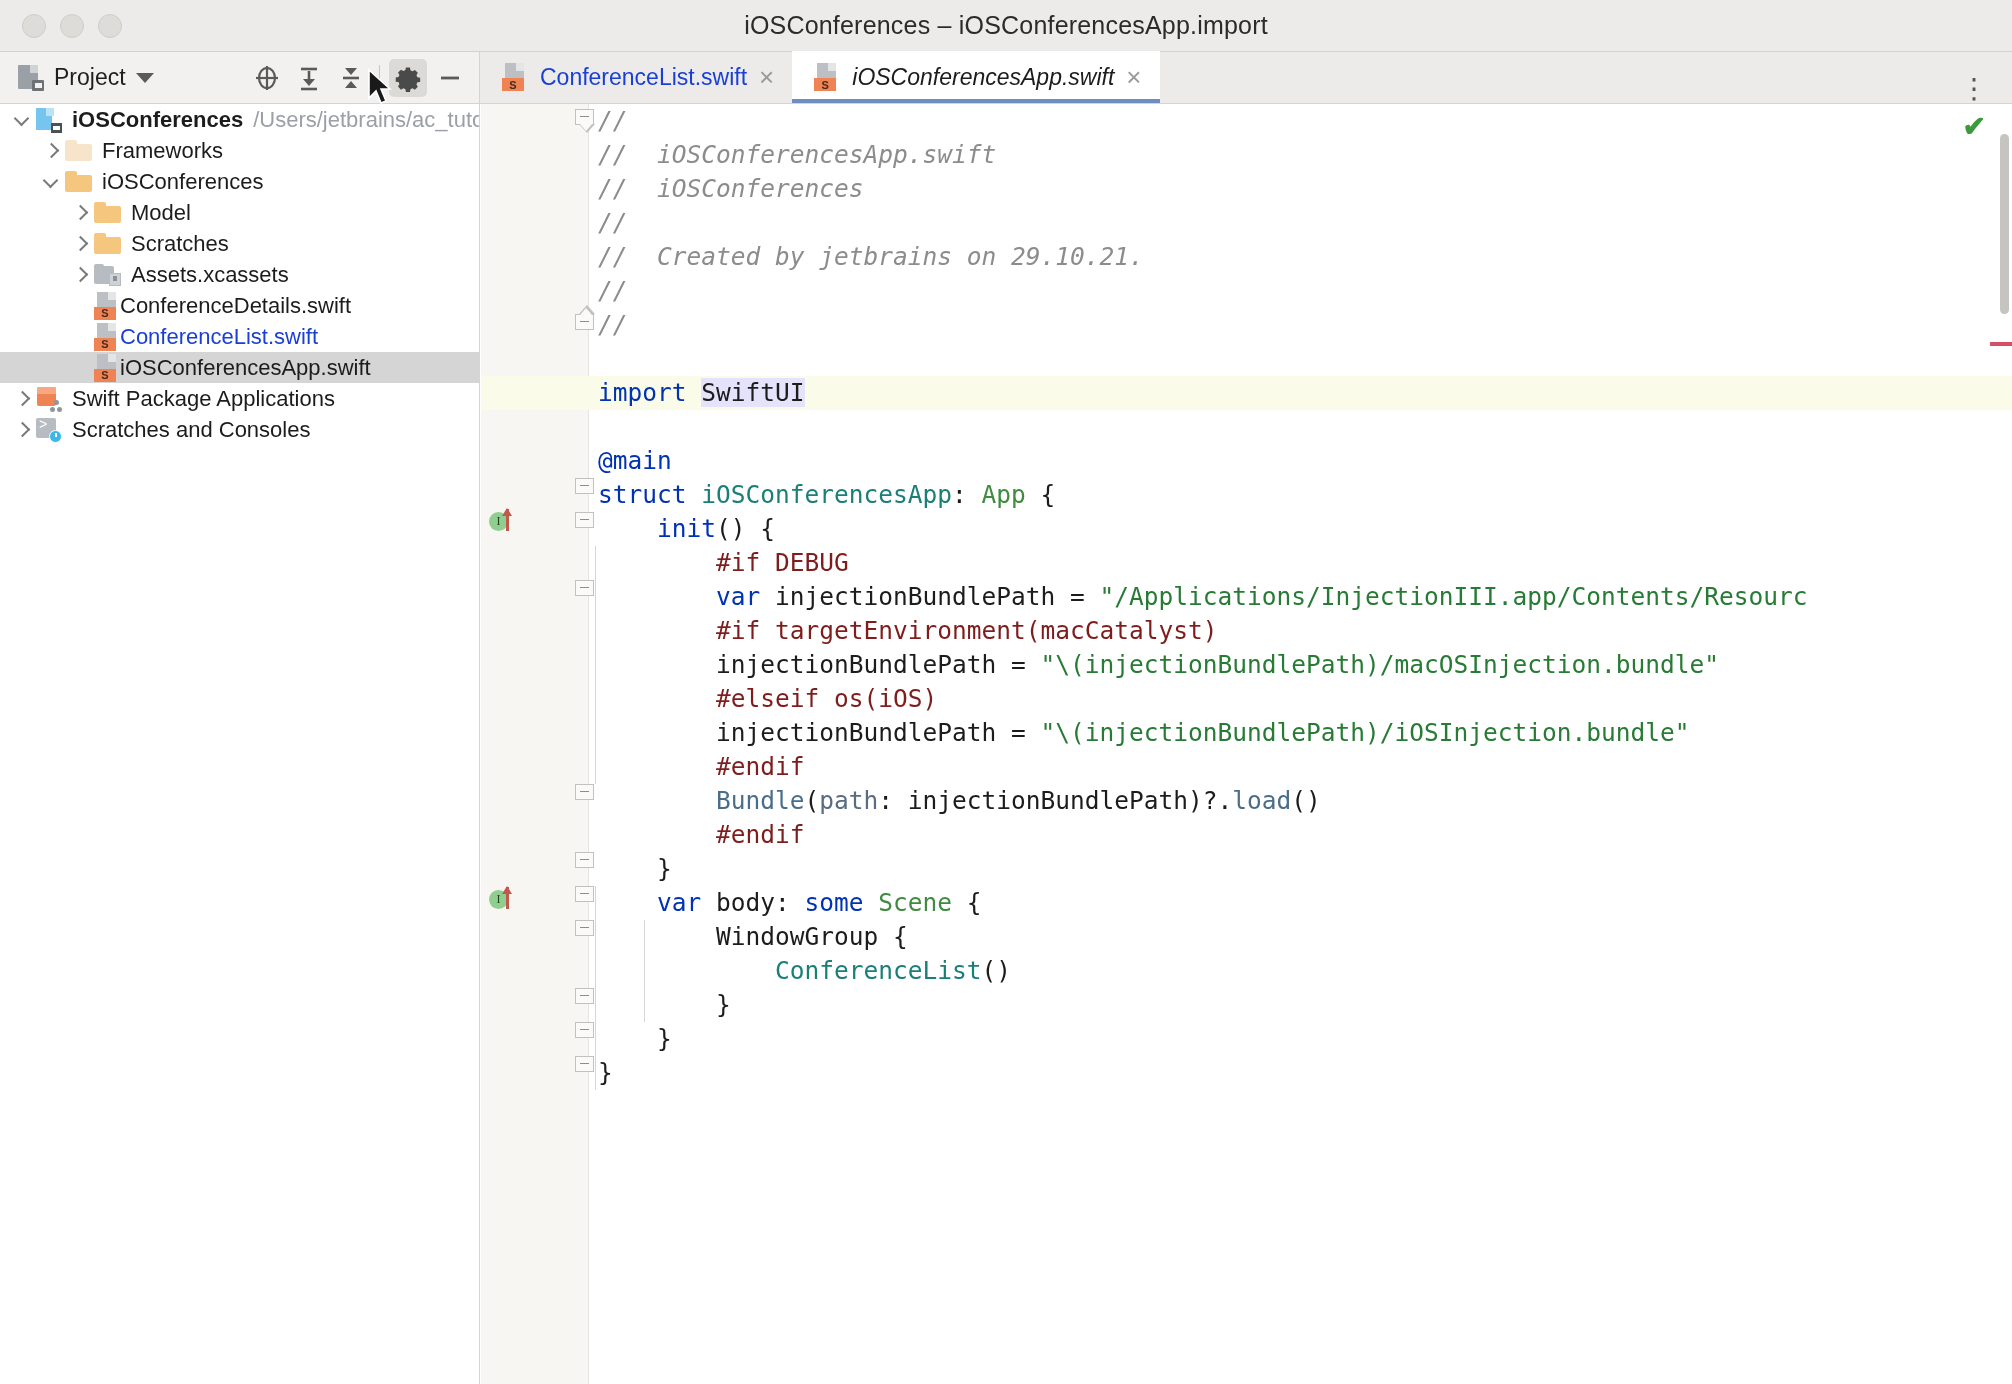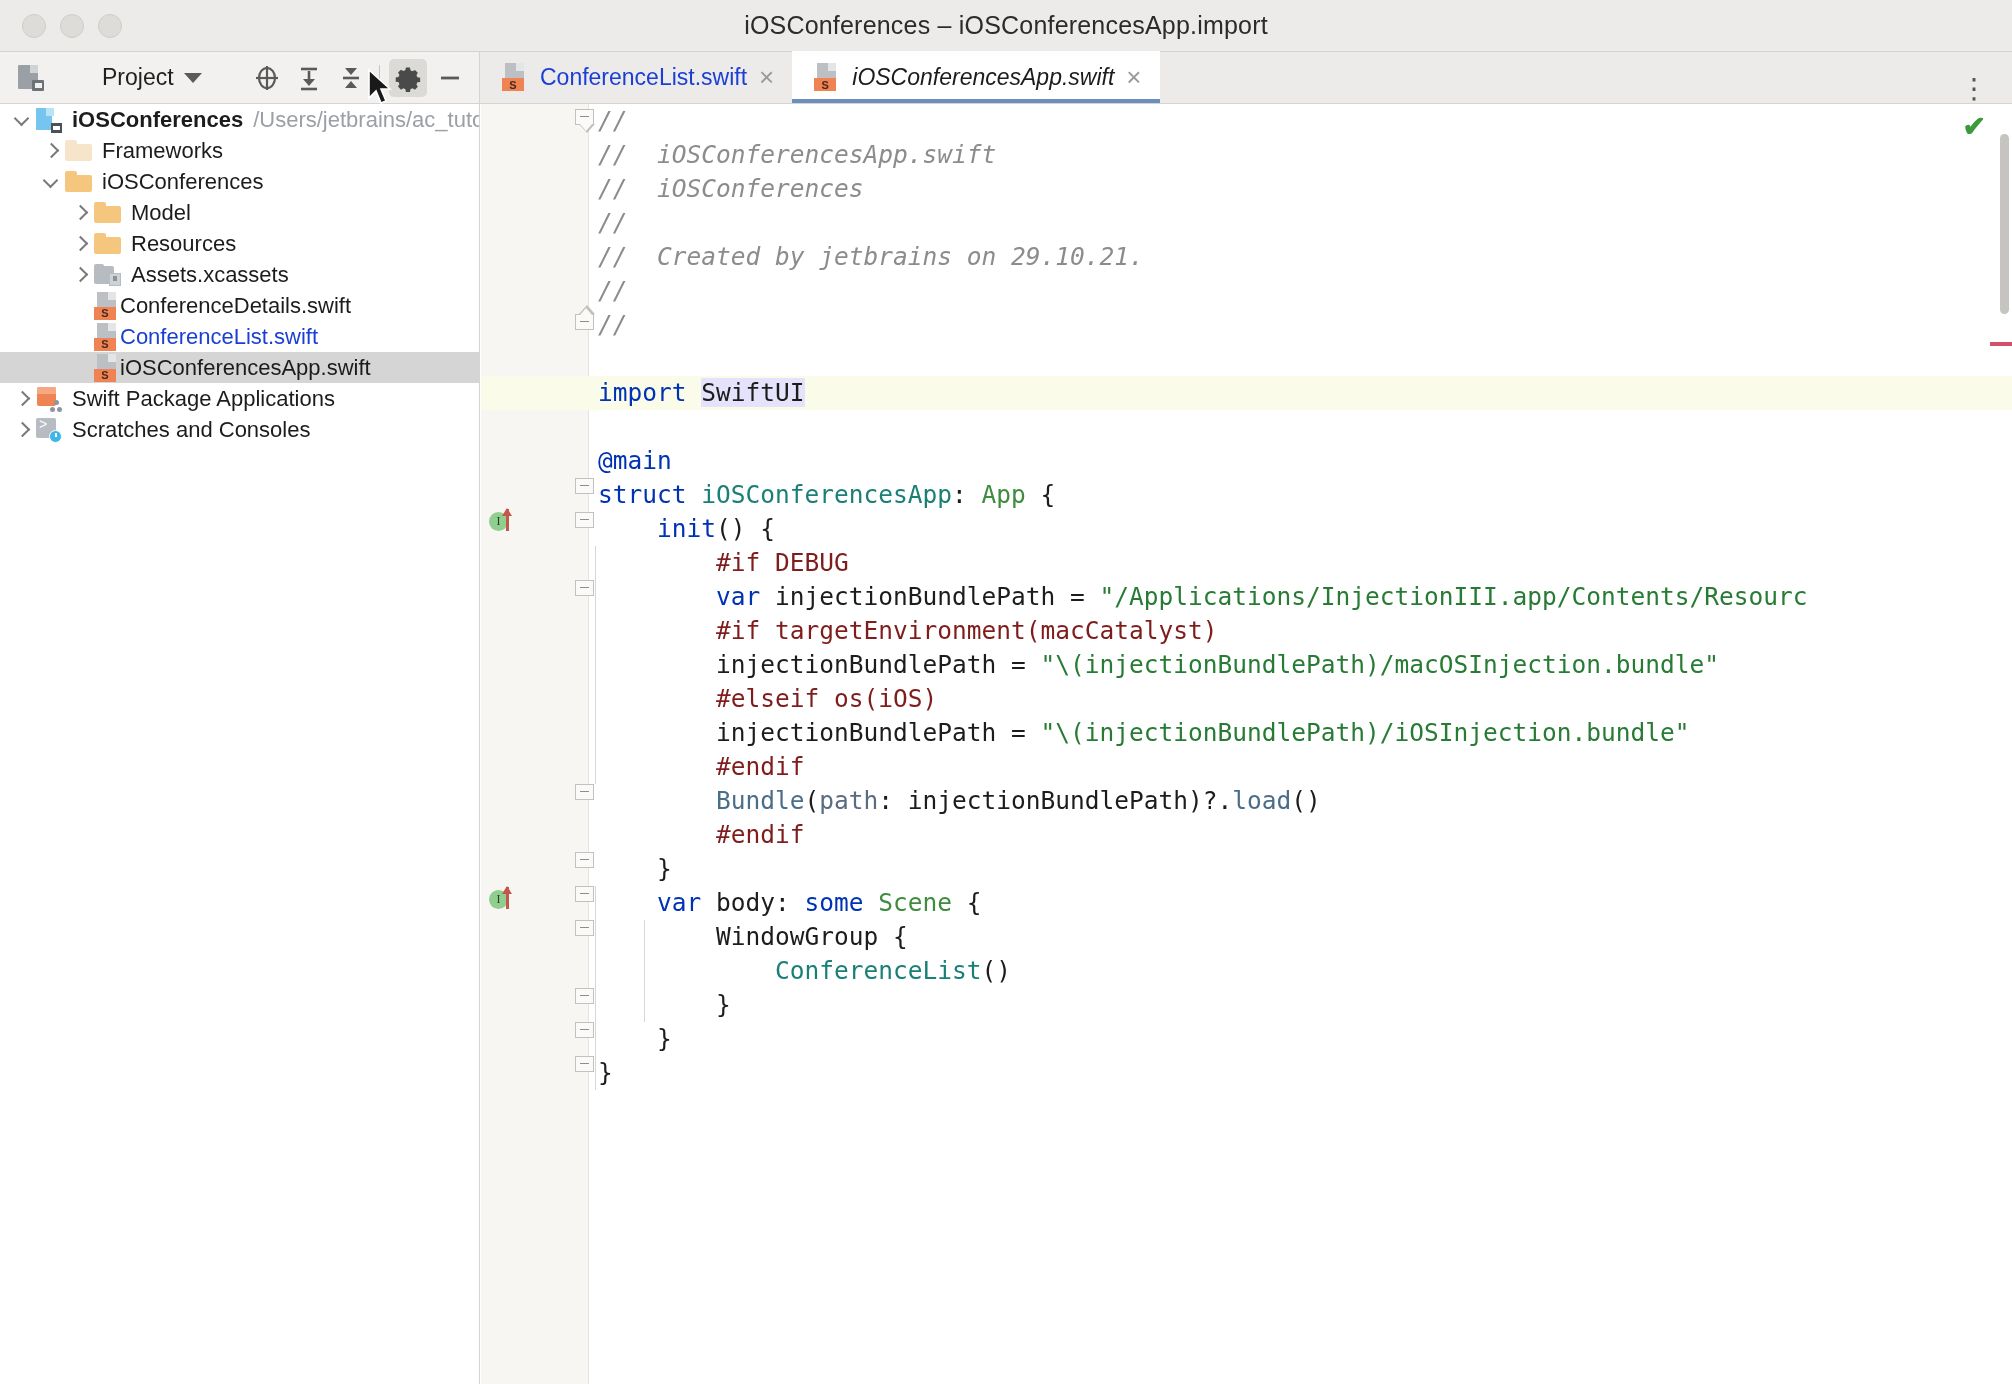--- a/index.html
+++ b/index.html
@@ -30,21 +30,21 @@
 
   
   .toolbar {
     position: absolute; left: 0; top: 52px; width: 480px; height: 52px;
     background: #f2f1ef;
     border-bottom: 1px solid #d6d4d1;
     border-right: 1px solid #d6d4d1;
     display: flex; align-items: center;
   }
   .tb-left { display: flex; align-items: center; margin-left: 18px; gap: 10px; }
-  .tb-label { font-size: 23px; color: #1f1f1f; margin-left: 48px; }
+  .tb-label { font-size: 23px; color: #1f1f1f; }
   .tb-right { margin-left: auto; display: flex; align-items: center; gap: 4px; padding-right: 10px; }
   .tb-btn {
     width: 38px; height: 38px; border-radius: 5px;
     display: flex; align-items: center; justify-content: center;
   }
   .tb-btn.active { background: #dcdad7; }
   .tb-sep { width: 1px; height: 26px; background: #c8c6c2; margin: 0 5px; }
 
   
   .proj-glyph { position: relative; width: 26px; height: 26px; }
@@ -371,21 +371,21 @@
       </span>
       <span class="">Model</span>
     </div>
     <div class="row">
       <span style="width:72px;flex:none"></span>
       <span class="arrow"></span>
       <span class="folder amber">
         <span class="tabtop"></span>
         <span class="main"></span>
       </span>
-      <span class="">Resources</span>
+      <span class="">Scratches</span>
     </div>
     <div class="row">
       <span style="width:72px;flex:none"></span>
       <span class="arrow"></span>
       <span class="assets-ic">
         <span class="f2"></span>
         <span class="f"></span>
         <span class="s"></span>
       </span>
       <span class="">Assets.xcassets</span>

